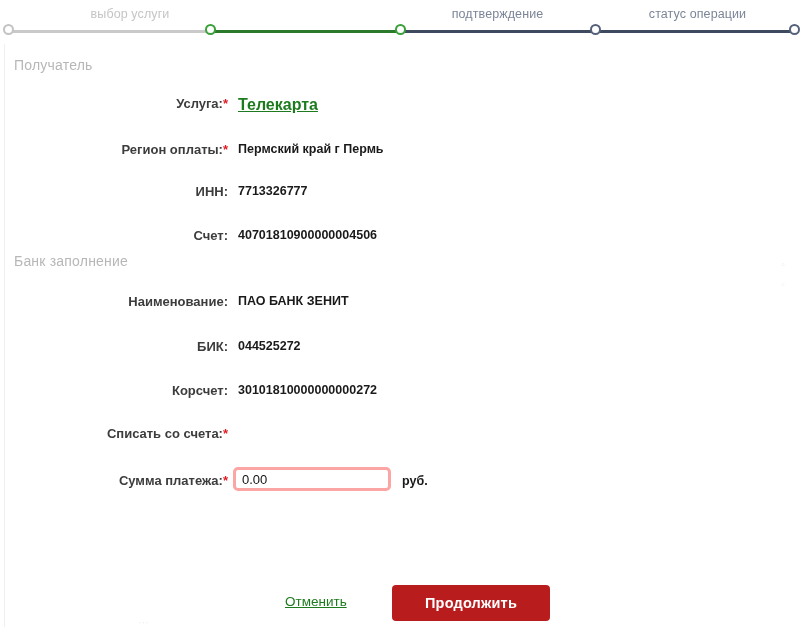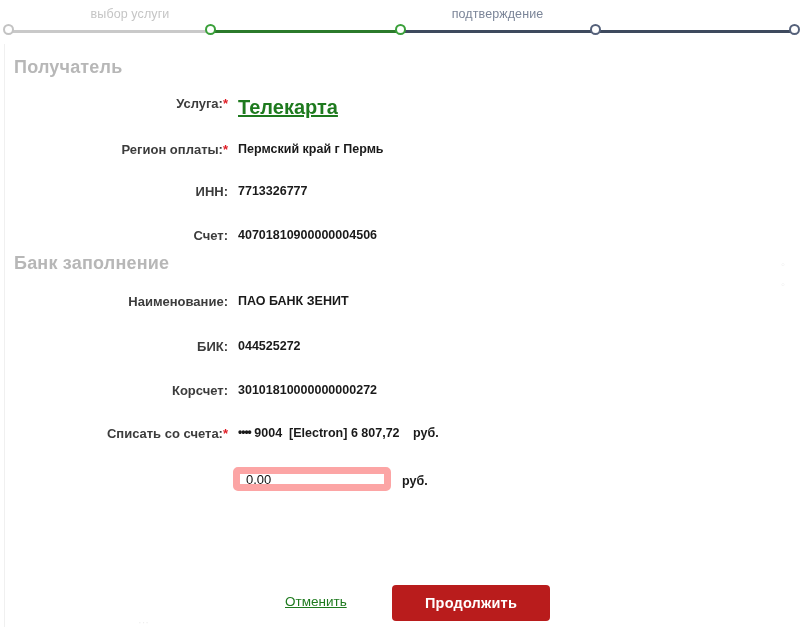--- a/index.html
+++ b/index.html
@@ -81,23 +81,23 @@
   .content {
     position: absolute;
     left: 0;
     top: 44px;
     width: 800px;
   }
 
   .section-title {
     position: absolute;
     left: 14px;
-    font-size: 18px;
+    font-size: 14px;
     color: #b7b7b7;
-    font-weight: bold;
+    font-weight: normal;
     letter-spacing: .2px;
   }
 
   .row {
     position: absolute;
     left: 0;
     width: 800px;
     height: 22px;
   }
   .row-label {
@@ -118,21 +118,21 @@
     position: absolute;
     left: 238px;
     font-size: 12.5px;
     font-weight: bold;
     color: #1a1a1a;
     white-space: nowrap;
   }
   .row-value.link {
     color: #1e7a1e;
     text-decoration: underline;
-    font-size: 20px;
+    font-size: 16px;
     cursor: pointer;
   }
   .row-value.plain {
     font-weight: bold;
   }
 
   .dots {
     letter-spacing: -1px;
     font-size: 12px;
     position: relative;
@@ -140,21 +140,21 @@
   }
 
   
   .amount-input {
     position: absolute;
     left: 233px;
     top: -6px;
     width: 158px;
     height: 24px;
     box-sizing: border-box;
-    border: 7px solid #fca5a5;
+    border: 3px solid #fca5a5;
     border-radius: 5px;
     background: #ffffff;
     font-family: "Liberation Sans", "DejaVu Sans", sans-serif;
     font-size: 13px;
     color: #111111;
     padding: 0 6px;
     outline: none;
   }
   .unit {
     position: absolute;
@@ -216,20 +216,21 @@
   </div>
 
   <div class="node gray" style="left:3px;"></div>
   <div class="node green" style="left:205px;"></div>
   <div class="node green" style="left:395px;"></div>
   <div class="node navy" style="left:590px;"></div>
   <div class="node navy" style="left:789px;"></div>
 
   <div class="step-label muted" style="left:40px;  width:180px;">выбор услуги</div>
   <div class="step-label next" style="left:405px; width:185px;">подтверждение</div>
+  <div class="step-label next" style="left:605px; width:185px;">статус операции</div>
 </div>
 
 <div class="page-left-edge"></div>
 
 <div class="content">
 
   <div class="section-title" style="top:13px;">Получатель</div>
 
   <div class="row" style="top:52px;">
     <div class="row-label"><span>Услуга:</span><span class="req">*</span></div>
@@ -263,30 +264,24 @@
     <div class="row-value plain">044525272</div>
   </div>
 
   <div class="row" style="top:339px;">
     <div class="row-label">Корсчет:</div>
     <div class="row-value plain">30101810000000000272</div>
   </div>
 
   <div class="row" style="top:382px;">
     <div class="row-label"><span>Списать со счета:</span><span class="req">*</span></div>
-    <div class="row-value plain">
-      <span class="dots">••••</span>
-      <span>9004</span>
-      &nbsp;<span>[Electron]</span>
-      <span>6 807,72</span>
-      <span class="unit inline">руб.</span>
-    </div>
   </div>
 
   <div class="row" style="top:429px;">
+    <div class="row-label"><span>Сумма платежа:</span><span class="req">*</span></div>
     <input class="amount-input" type="text" value="0.00" style="">
     <div class="unit" style="top:1px;">руб.</div>
   </div>
 
 </div>
 
 <div class="cancel-link">Отменить</div>
 <button class="submit-button">Продолжить</button>
 
 <span class="artifact" style="left:781px; top:258px;">◦</span>

